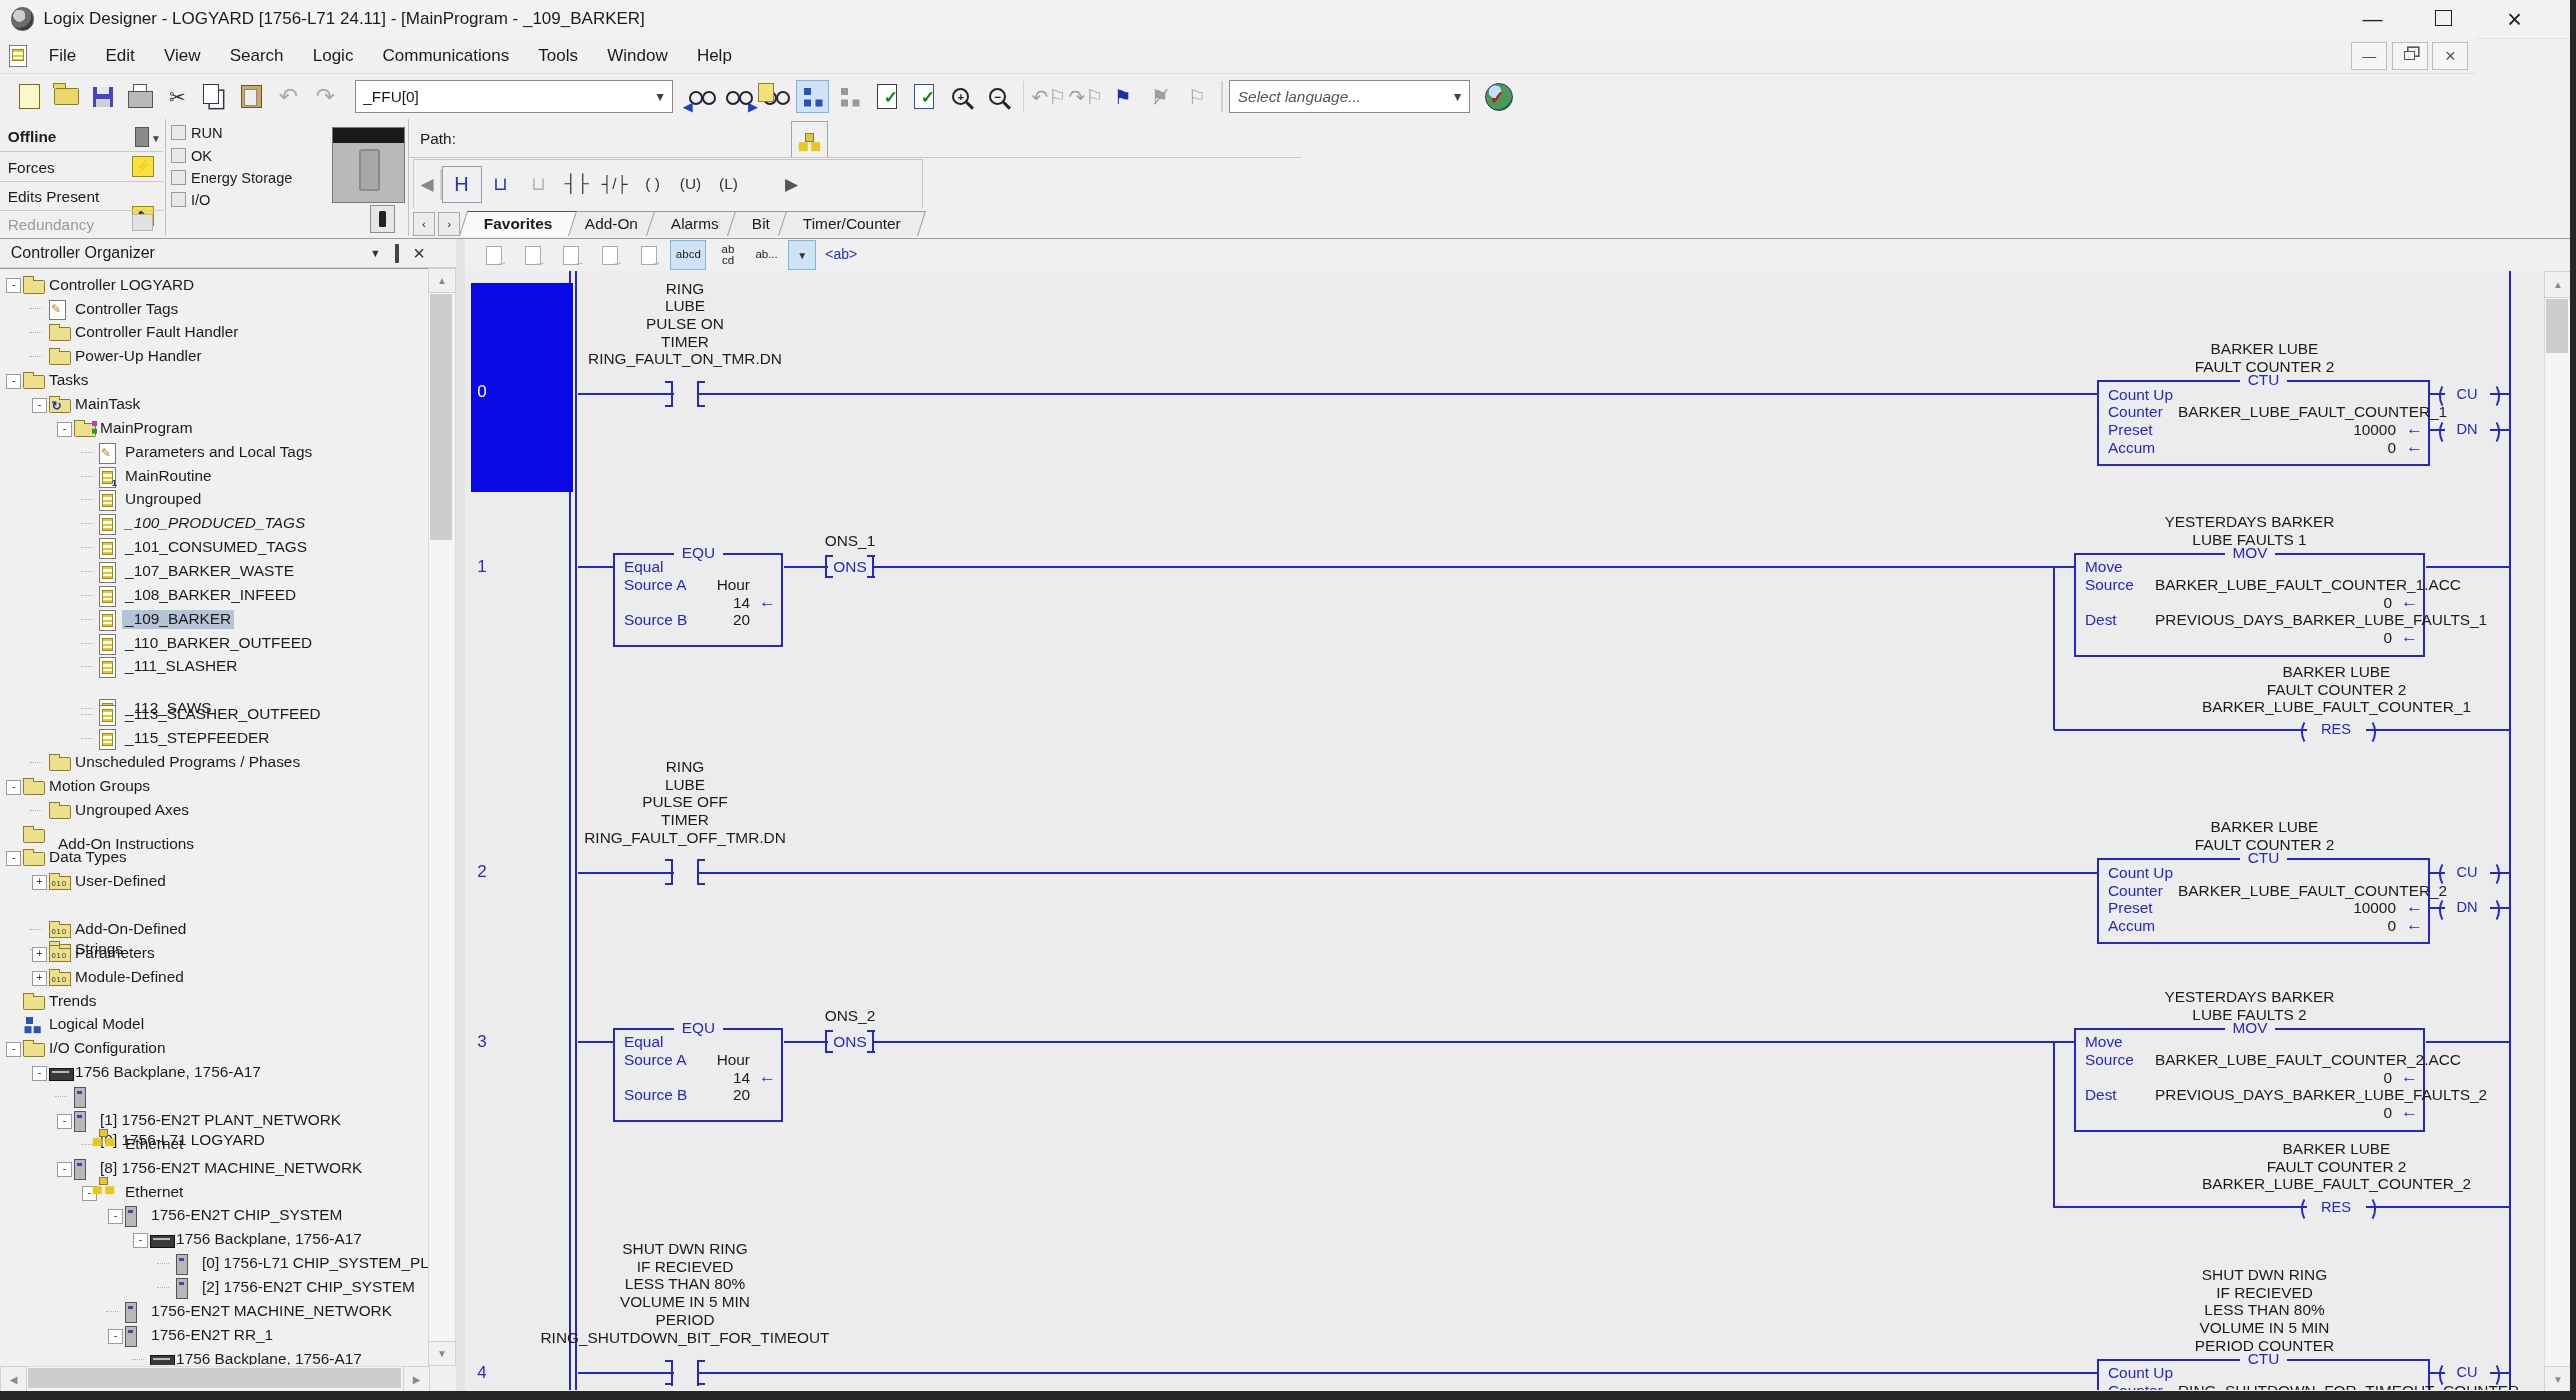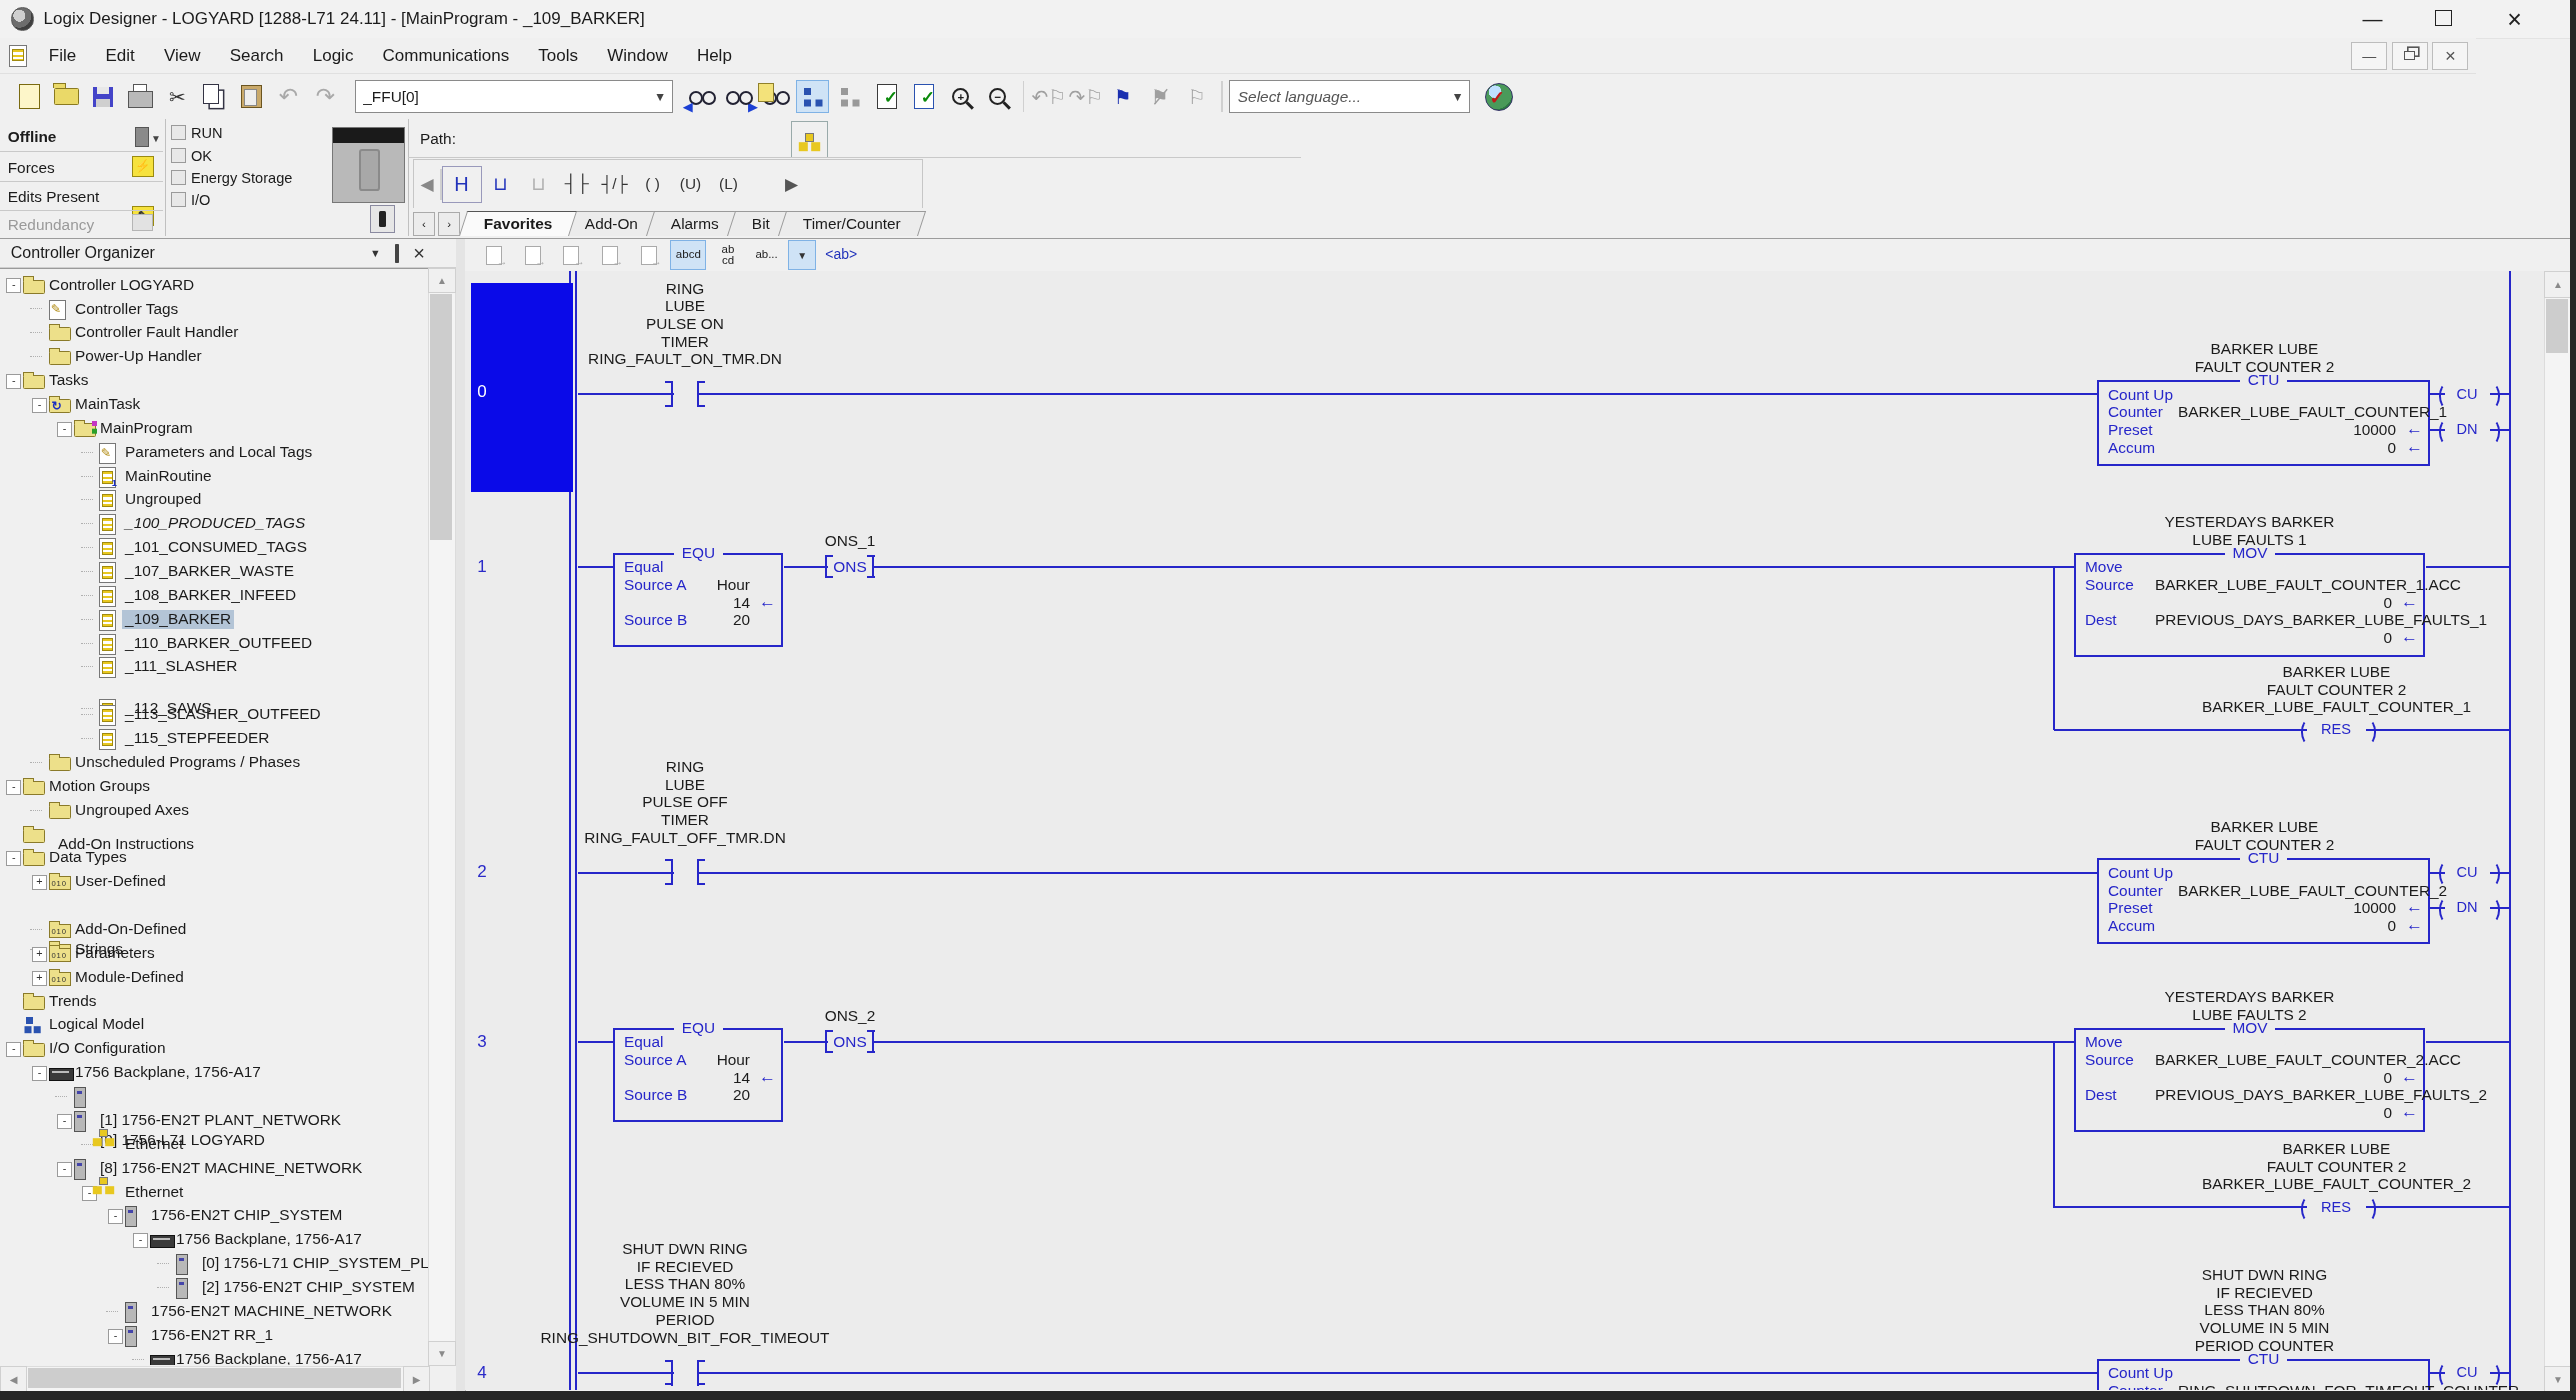--- a/index.html
+++ b/index.html
@@ -140,21 +140,21 @@
   .rnum{position:absolute;font-size:17px;color:#2a2ac8;}
   .darkstrip{position:absolute;background:#262626;}
 </style>
 </head>
 <body>
 
 <div id="app">
 
   <div class="titlebar">
     <div class="appicon"></div>
-    <span>Logix Designer - LOGYARD [1288-L71 24.11] - [MainProgram - _109_BARKER]</span>
+    <span>Logix Designer - LOGYARD [1756-L71 24.11] - [MainProgram - _109_BARKER]</span>
     <div class="winbtns">
       <span class="wb">—</span>
       <span class="wb"><span class="wb-max" style="display:inline-block"></span></span>
       <span class="wb" style="font-size:25px">×</span>
     </div>
   </div>
 
   <div class="menubar">
     <span class="tic-routine" style="margin:0 7.7px 0 9.2px;width:15.4px;height:20px;display:inline-block;position:relative"></span>
     <div id="menuItems" style="display:flex">

